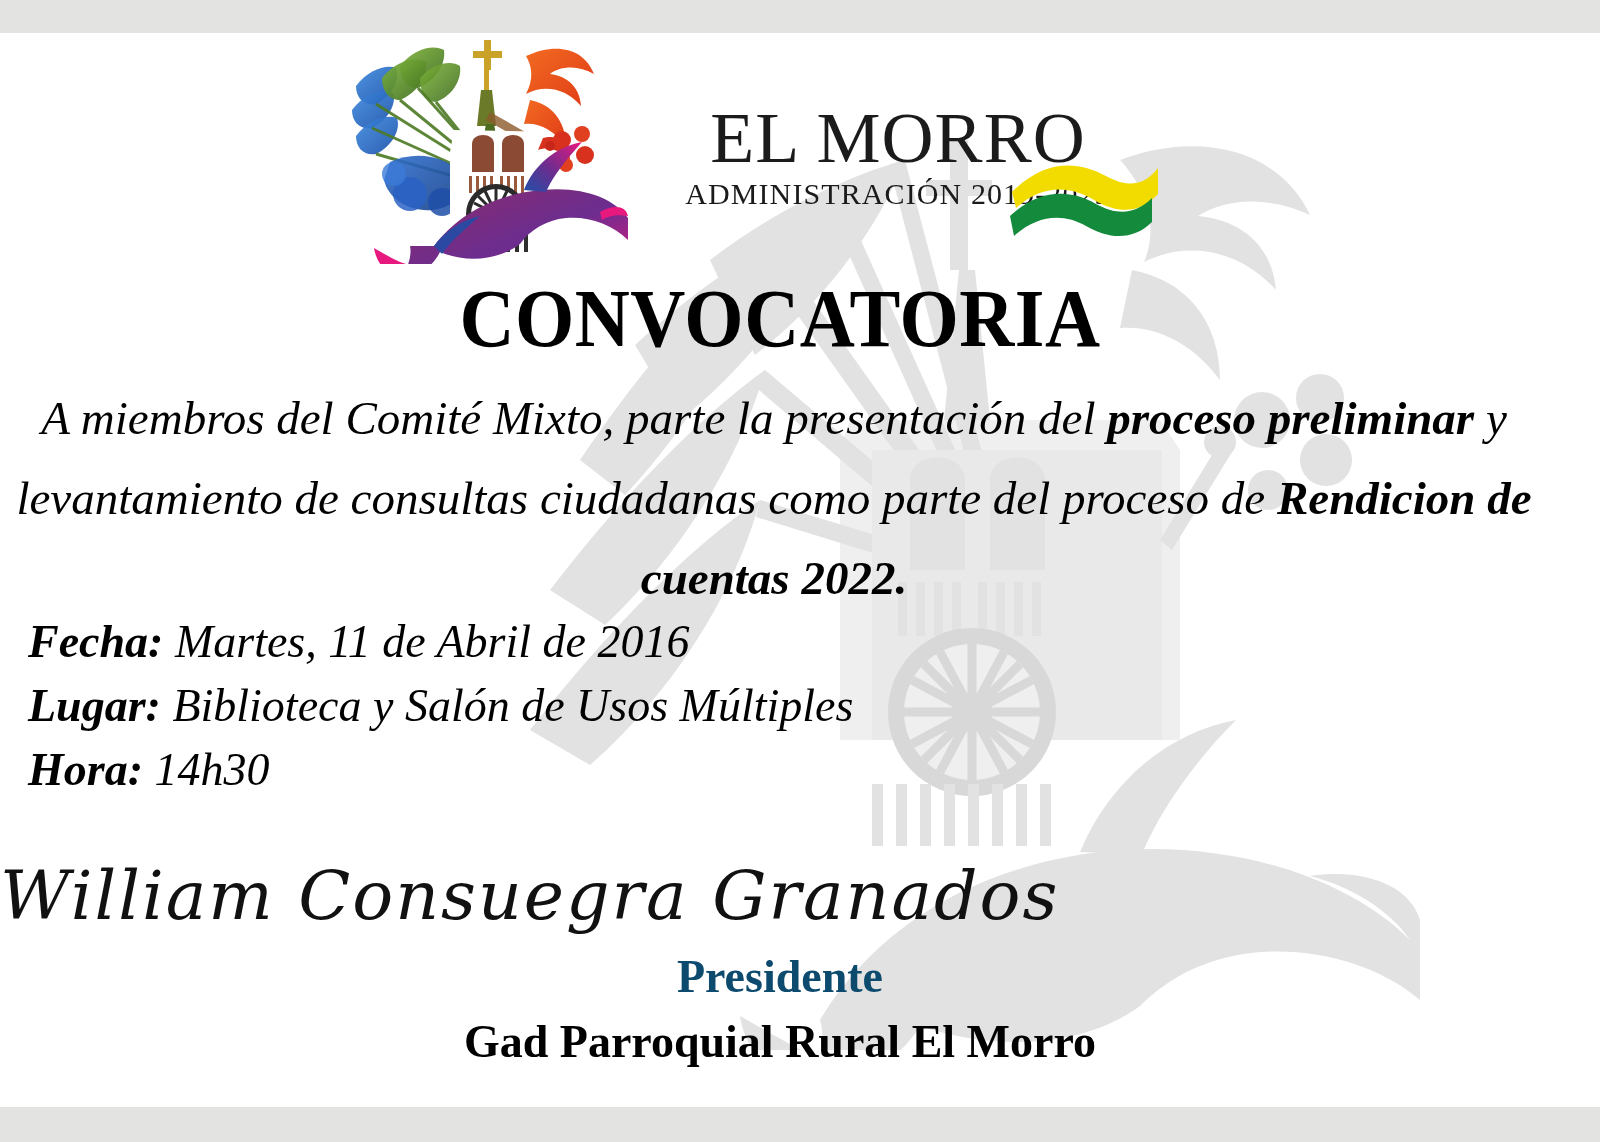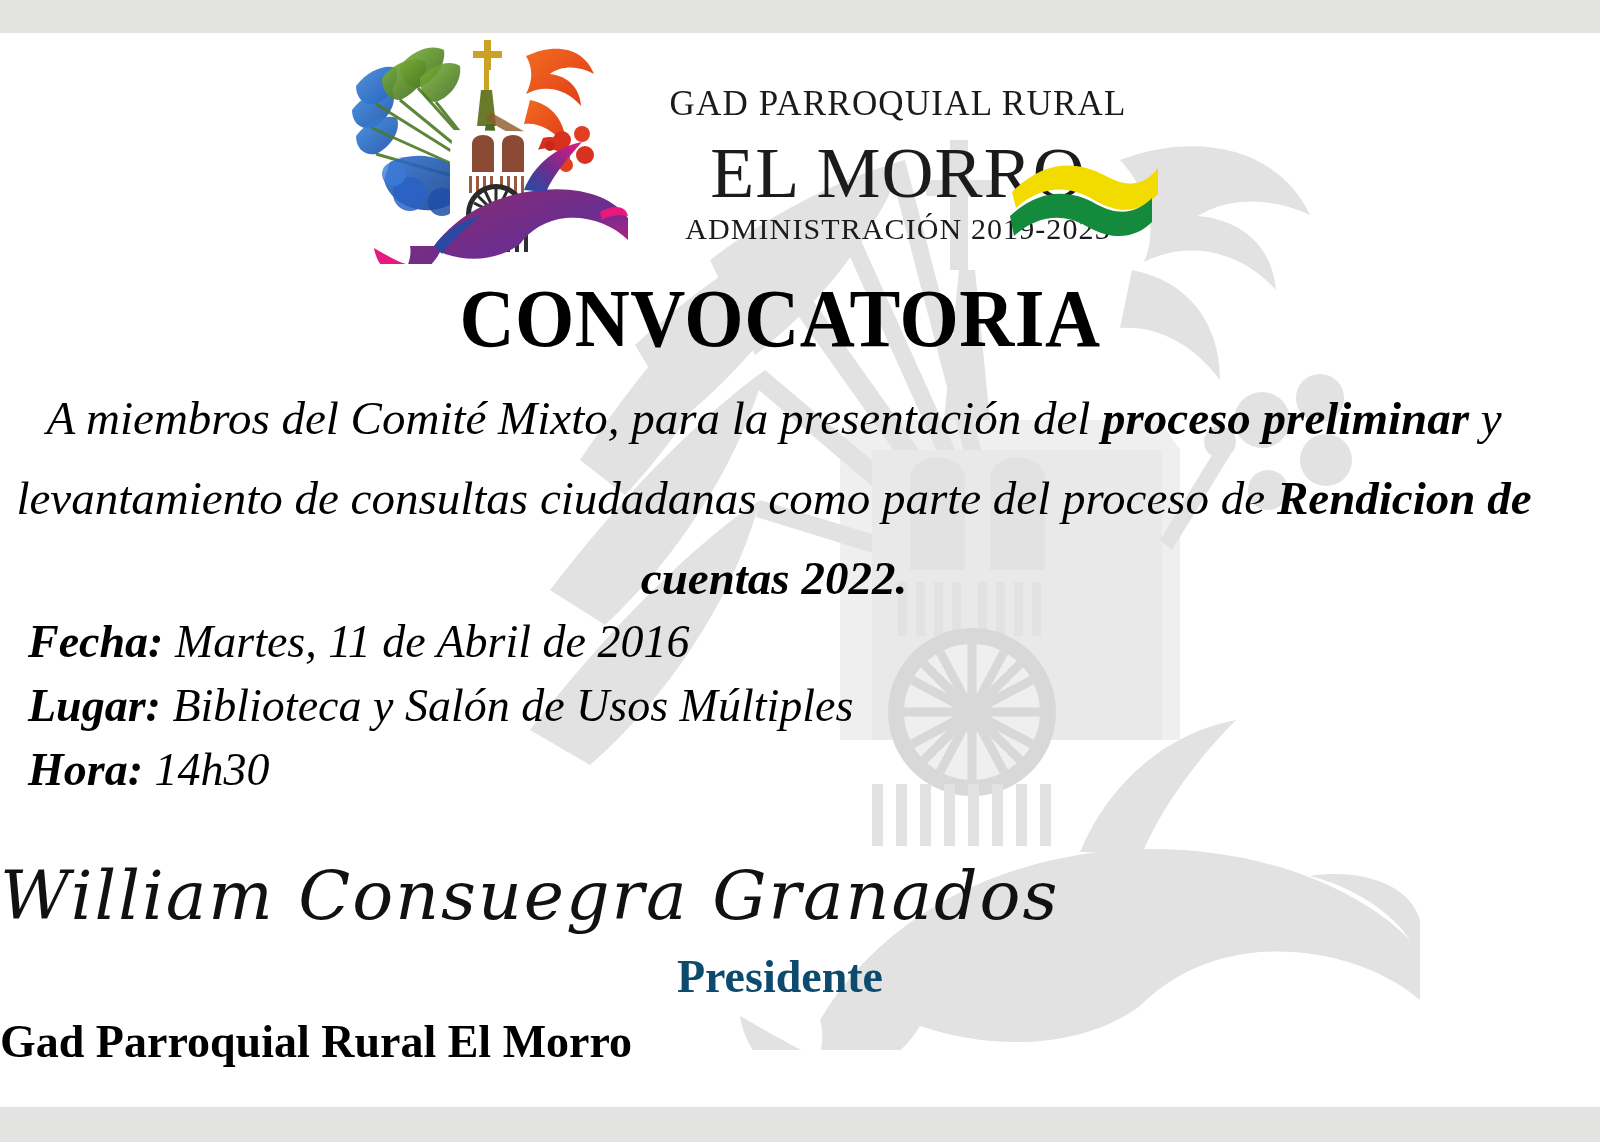--- a/index.html
+++ b/index.html
@@ -159,21 +159,21 @@
     font-family: "Liberation Serif", serif;
     font-weight: bold;
     font-size: 46px;
     color: #0c4a6e;
   }
   .sig-org {
     position: absolute;
     left: 0;
     top: 1015px;
     width: 1560px;
-    text-align: left;
+    text-align: center;
     font-family: "Liberation Serif", serif;
     font-weight: bold;
     font-size: 46px;
     color: #000;
   }
 </style>
 </head>
 <body>
 
 <div id="page">
@@ -386,36 +386,35 @@
                L 290 206 C 274 190, 250 182, 228 184 C 208 186, 192 196, 182 210
                C 158 228, 126 228, 102 218 C 94 234, 78 244, 62 246
                C 70 234, 74 222, 72 212 Z" fill="url(#gBody)"></path>
       <path d="M186 156 C 196 130, 220 112, 244 108 C 230 124, 216 140, 208 158 Z" fill="url(#gDolphin)"></path>
       <path d="M62 246 C 48 240, 38 228, 36 214 C 50 222, 60 228, 68 230 Z" fill="#E8197E"></path>
       <path d="M96 212 C 108 196, 124 186, 142 182 C 126 196, 112 208, 104 220 Z" fill="#1F4FA8" opacity="0.85"></path>
       <path d="M262 178 C 276 170, 288 172, 290 182 C 280 180, 270 182, 264 186 Z" fill="#E8197E"></path>
     </svg>
 
     <div class="org-text">
-      <div class="org-line1">GAD PARROQUIAL RURAL</div>
       <div class="org-line2">EL MORRO</div>
       <div class="org-line3">ADMINISTRACIÓN 2019-2023</div>
     </div>
 
     <svg class="ribbon" viewBox="0 0 150 100" xmlns="http://www.w3.org/2000/svg">
       <path d="M2 46 C 34 14, 66 14, 96 30 C 118 42, 134 40, 148 22 L 148 48
                C 130 68, 108 68, 84 54 C 58 38, 30 40, 6 62 Z" fill="#F2DC00"></path>
       <path d="M0 70 C 28 44, 58 42, 86 58 C 108 70, 126 68, 142 52 L 142 76
                C 124 94, 100 94, 76 80 C 52 66, 26 70, 4 90 Z" fill="#138A3C"></path>
     </svg>
   </div>
 
   <div class="title">CONVOCATORIA</div>
 
-  <div class="para"><span>A miembros del Comité Mixto, para la presentación del </span><b>proceso preliminar</b><span> y levantamiento de consultas ciudadanas como parte del proceso de </span><b>Rendicion de cuentas 2022.</b></div>
+  <div class="para"><span>A miembros del Comité Mixto, parte la presentación del </span><b>proceso preliminar</b><span> y levantamiento de consultas ciudadanas como parte del proceso de </span><b>Rendicion de cuentas 2022.</b></div>
 
   <div class="details">
     <div>
       <span class="lbl">Fecha:</span>
       <span>Martes, 11 de Abril de 2016</span>
     </div>
     <div>
       <span class="lbl">Lugar:</span>
       <span>Biblioteca y Salón de Usos Múltiples</span>
     </div>

